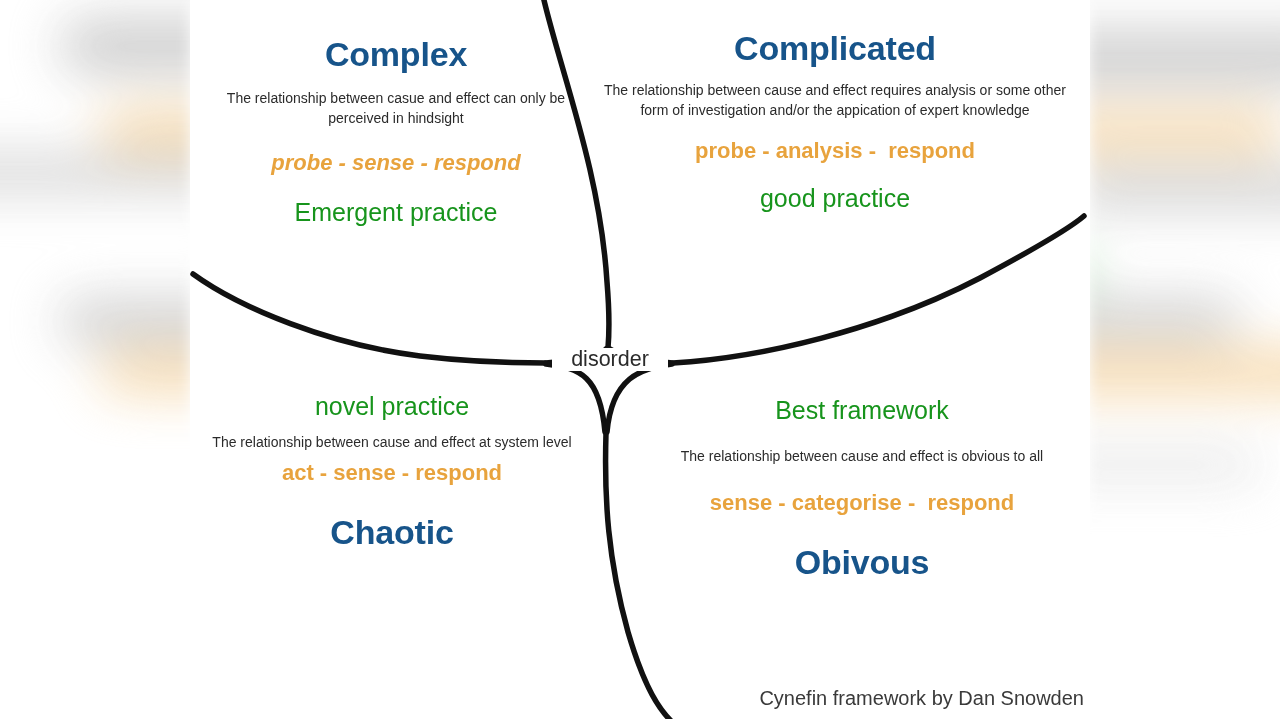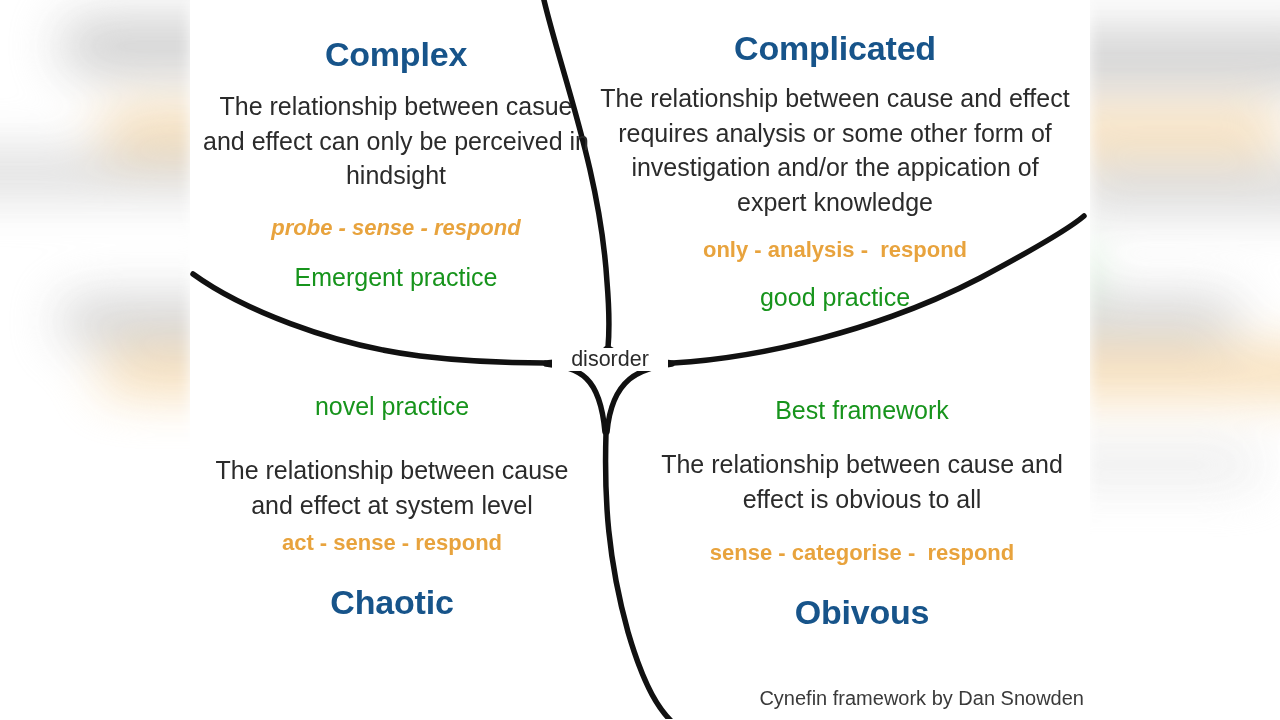--- a/index.html
+++ b/index.html
@@ -66,21 +66,21 @@
   .q-title {
     color: #17548a;
     font-weight: bold;
     font-size: 34px;
     letter-spacing: -0.2px;
     line-height: 1.1;
     margin: 0;
   }
   .q-desc {
     color: #2b2b2b;
-    font-size: 25px;
+    font-size: 14px;
     line-height: 1.38;
     margin: 0;
   }
   .q-seq {
     color: #e8a33d;
     font-weight: bold;
     font-size: 22px;
     margin: 0;
     white-space: pre;
   }
@@ -98,21 +98,21 @@
   #quad-obvious      { left: 652px; top: 396px; width: 420px; }
 
   #quad-complex .q-title     { margin-bottom: 16px; }
   #quad-complex .q-desc      { margin-bottom: 22px; }
   #quad-complex .q-seq       { margin-bottom: 22px; font-style: italic; }
 
   #quad-complicated .q-title { margin-bottom: 14px; }
   #quad-complicated .q-desc  { margin-bottom: 18px; }
   #quad-complicated .q-seq   { margin-bottom: 20px; }
 
-  #quad-chaotic .q-practice  { margin-bottom: 32px; }
+  #quad-chaotic .q-practice  { margin-bottom: 12px; }
   #quad-chaotic .q-desc      { margin-bottom: 8px; }
   #quad-chaotic .q-seq       { margin-bottom: 28px; }
 
   #quad-obvious .q-practice  { margin-bottom: 22px; }
   #quad-obvious .q-desc      { margin-bottom: 24px; }
   #quad-obvious .q-seq       { margin-bottom: 28px; }
 
   
   #disorder-label {
     position: absolute;
@@ -188,21 +188,21 @@
   <div class="quad" id="quad-complex">
     <p class="q-title">Complex</p>
     <p class="q-desc">The relationship between casue and effect can only be perceived in hindsight</p>
     <p class="q-seq">probe - sense - respond</p>
     <p class="q-practice">Emergent practice</p>
   </div>
 
   <div class="quad" id="quad-complicated">
     <p class="q-title">Complicated</p>
     <p class="q-desc">The relationship between cause and effect requires analysis or some other form of investigation and/or the appication of expert knowledge</p>
-    <p class="q-seq">only - analysis -  respond</p>
+    <p class="q-seq">probe - analysis -  respond</p>
     <p class="q-practice">good practice</p>
   </div>
 
   <div class="quad" id="quad-chaotic">
     <p class="q-practice">novel practice</p>
     <p class="q-desc">The relationship between cause and effect at system level</p>
     <p class="q-seq">act - sense - respond</p>
     <p class="q-title">Chaotic</p>
   </div>
 

